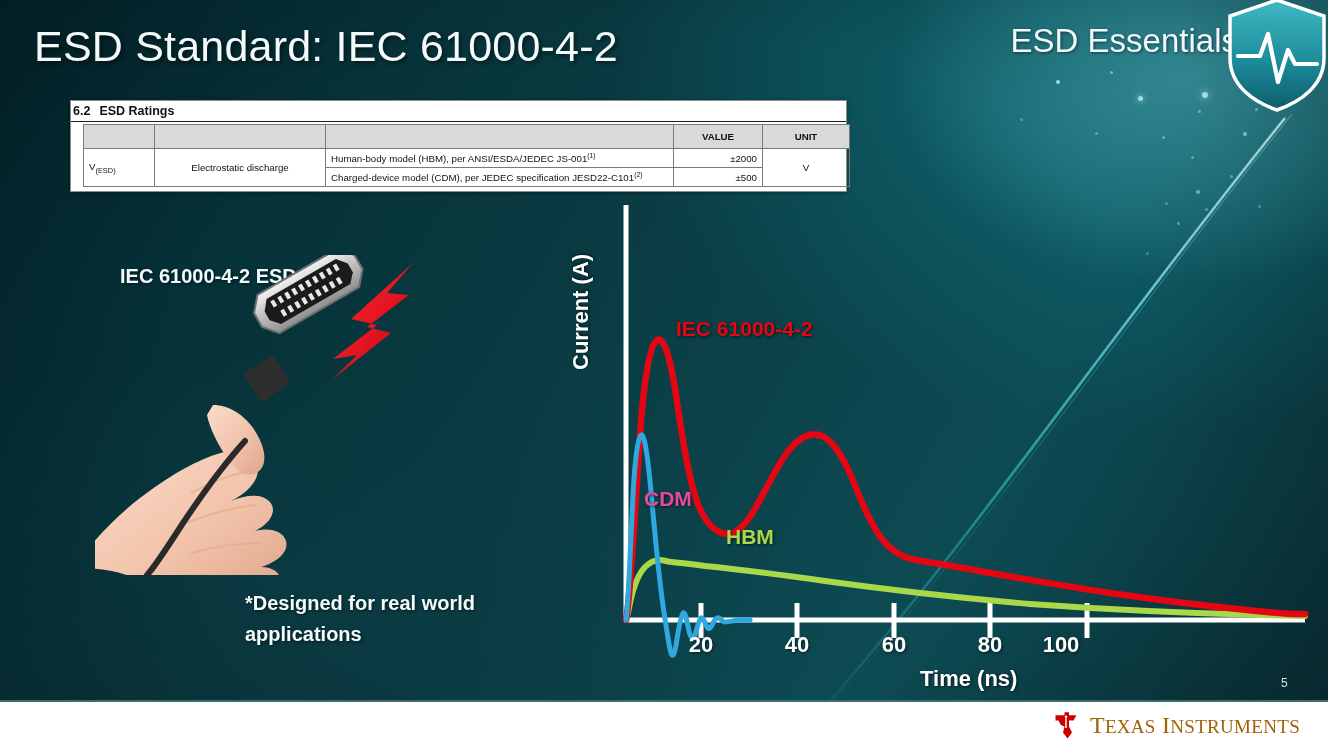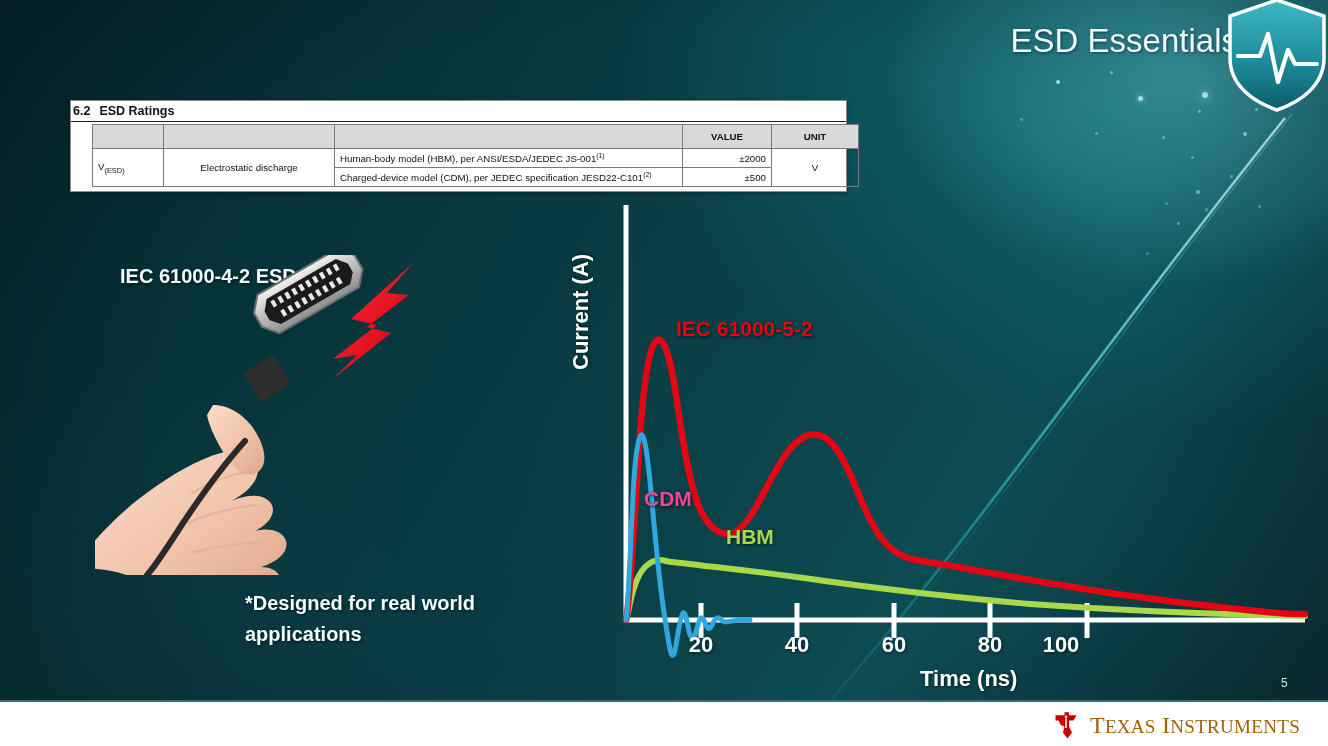--- a/index.html
+++ b/index.html
@@ -50,21 +50,21 @@
     background:#fff;border:1px solid #8d8d8d;
     padding:0;
     box-shadow:0 1px 4px rgba(0,0,0,.35);
   }
   .tbl-cap{
     font-size:12.5px;font-weight:bold;color:#111;
     padding:3px 0 3px 2px;
     border-bottom:1.5px solid #1a1a1a;
   }
   .tbl-cap .num{margin-right:9px;}
-  table.esd{border-collapse:collapse;width:calc(100% - 8px);margin:2px 4px 4px 21px;
+  table.esd{border-collapse:collapse;width:calc(100% - 8px);margin:2px 4px 4px 12px;
             font-size:9.7px;color:#111;table-layout:fixed;}
   table.esd td,table.esd th{border:1px solid #7a7a7a;padding:3px 5px;vertical-align:middle;}
   table.esd thead th{background:#d9d9d9;font-size:9.7px;font-weight:bold;text-align:center;height:17px;}
   .c-sym{width:60px;text-align:left;}
   .c-par{width:160px;text-align:center;}
   .c-desc{text-align:left;}
   .c-val{width:78px;text-align:right;}
   .c-unit{width:76px;text-align:center;}
   .sub{font-size:7.4px;vertical-align:sub;}
   .sup{font-size:6.8px;vertical-align:super;}
@@ -164,20 +164,21 @@
     <div class="particle" style="left:1177px;top:222px;width:3px;height:3px;opacity:.45"></div>
     <div class="particle" style="left:1258px;top:205px;width:3px;height:3px;opacity:.4"></div>
     <div class="particle" style="left:1095px;top:132px;width:3px;height:3px;opacity:.4"></div>
     <div class="particle" style="left:1268px;top:60px;width:3px;height:3px;opacity:.5"></div>
     <div class="particle" style="left:1020px;top:118px;width:3px;height:3px;opacity:.35"></div>
     <div class="particle" style="left:1146px;top:252px;width:3px;height:3px;opacity:.3"></div>
   </div>
 
   <div class="bg-vign"></div>
 
+  <div class="title">ESD Standard: IEC 61000-4-2</div>
 
   <div class="brand">ESD Essentials</div>
   <svg class="shield" viewBox="0 0 110 120">
     <defs>
       <linearGradient id="shg" x1="0" y1="0" x2="0" y2="1">
         <stop offset="0%" stop-color="#3fb8c4"></stop>
         <stop offset="55%" stop-color="#1d8c9b"></stop>
         <stop offset="100%" stop-color="#0d5d6b"></stop>
       </linearGradient>
     </defs>
@@ -323,21 +324,21 @@
 
   <div class="ylabel">Current (A)</div>
   <div class="xlabel">Time (ns)</div>
 
   <div class="tick-txt" style="left:701px;top:632px;">20</div>
   <div class="tick-txt" style="left:797px;top:632px;">40</div>
   <div class="tick-txt" style="left:894px;top:632px;">60</div>
   <div class="tick-txt" style="left:990px;top:632px;">80</div>
   <div class="tick-txt" style="left:1061px;top:632px;">100</div>
 
-  <div class="sl sl-iec">IEC 61000-5-2</div>
+  <div class="sl sl-iec">IEC 61000-4-2</div>
   <div class="sl sl-cdm">CDM</div>
   <div class="sl sl-hbm">HBM</div>
 
   <div class="pageno">5</div>
 
   <div class="footer">
     <div class="ti-logo">
       <svg class="ti-mark" viewBox="0 0 40 40">
         <path d="M6 7 L18 7 L18 3 L24 3 L24 7 L34 7 L30 14 L24 14 L24 22 L28 30 L22 38 L16 30 L18 22 L13 20 L10 14 L6 14 Z" fill="#cc0000"></path>
         <path d="M19 11 L21 11 L21 24 L19 24 Z" fill="#ffffff"></path>

